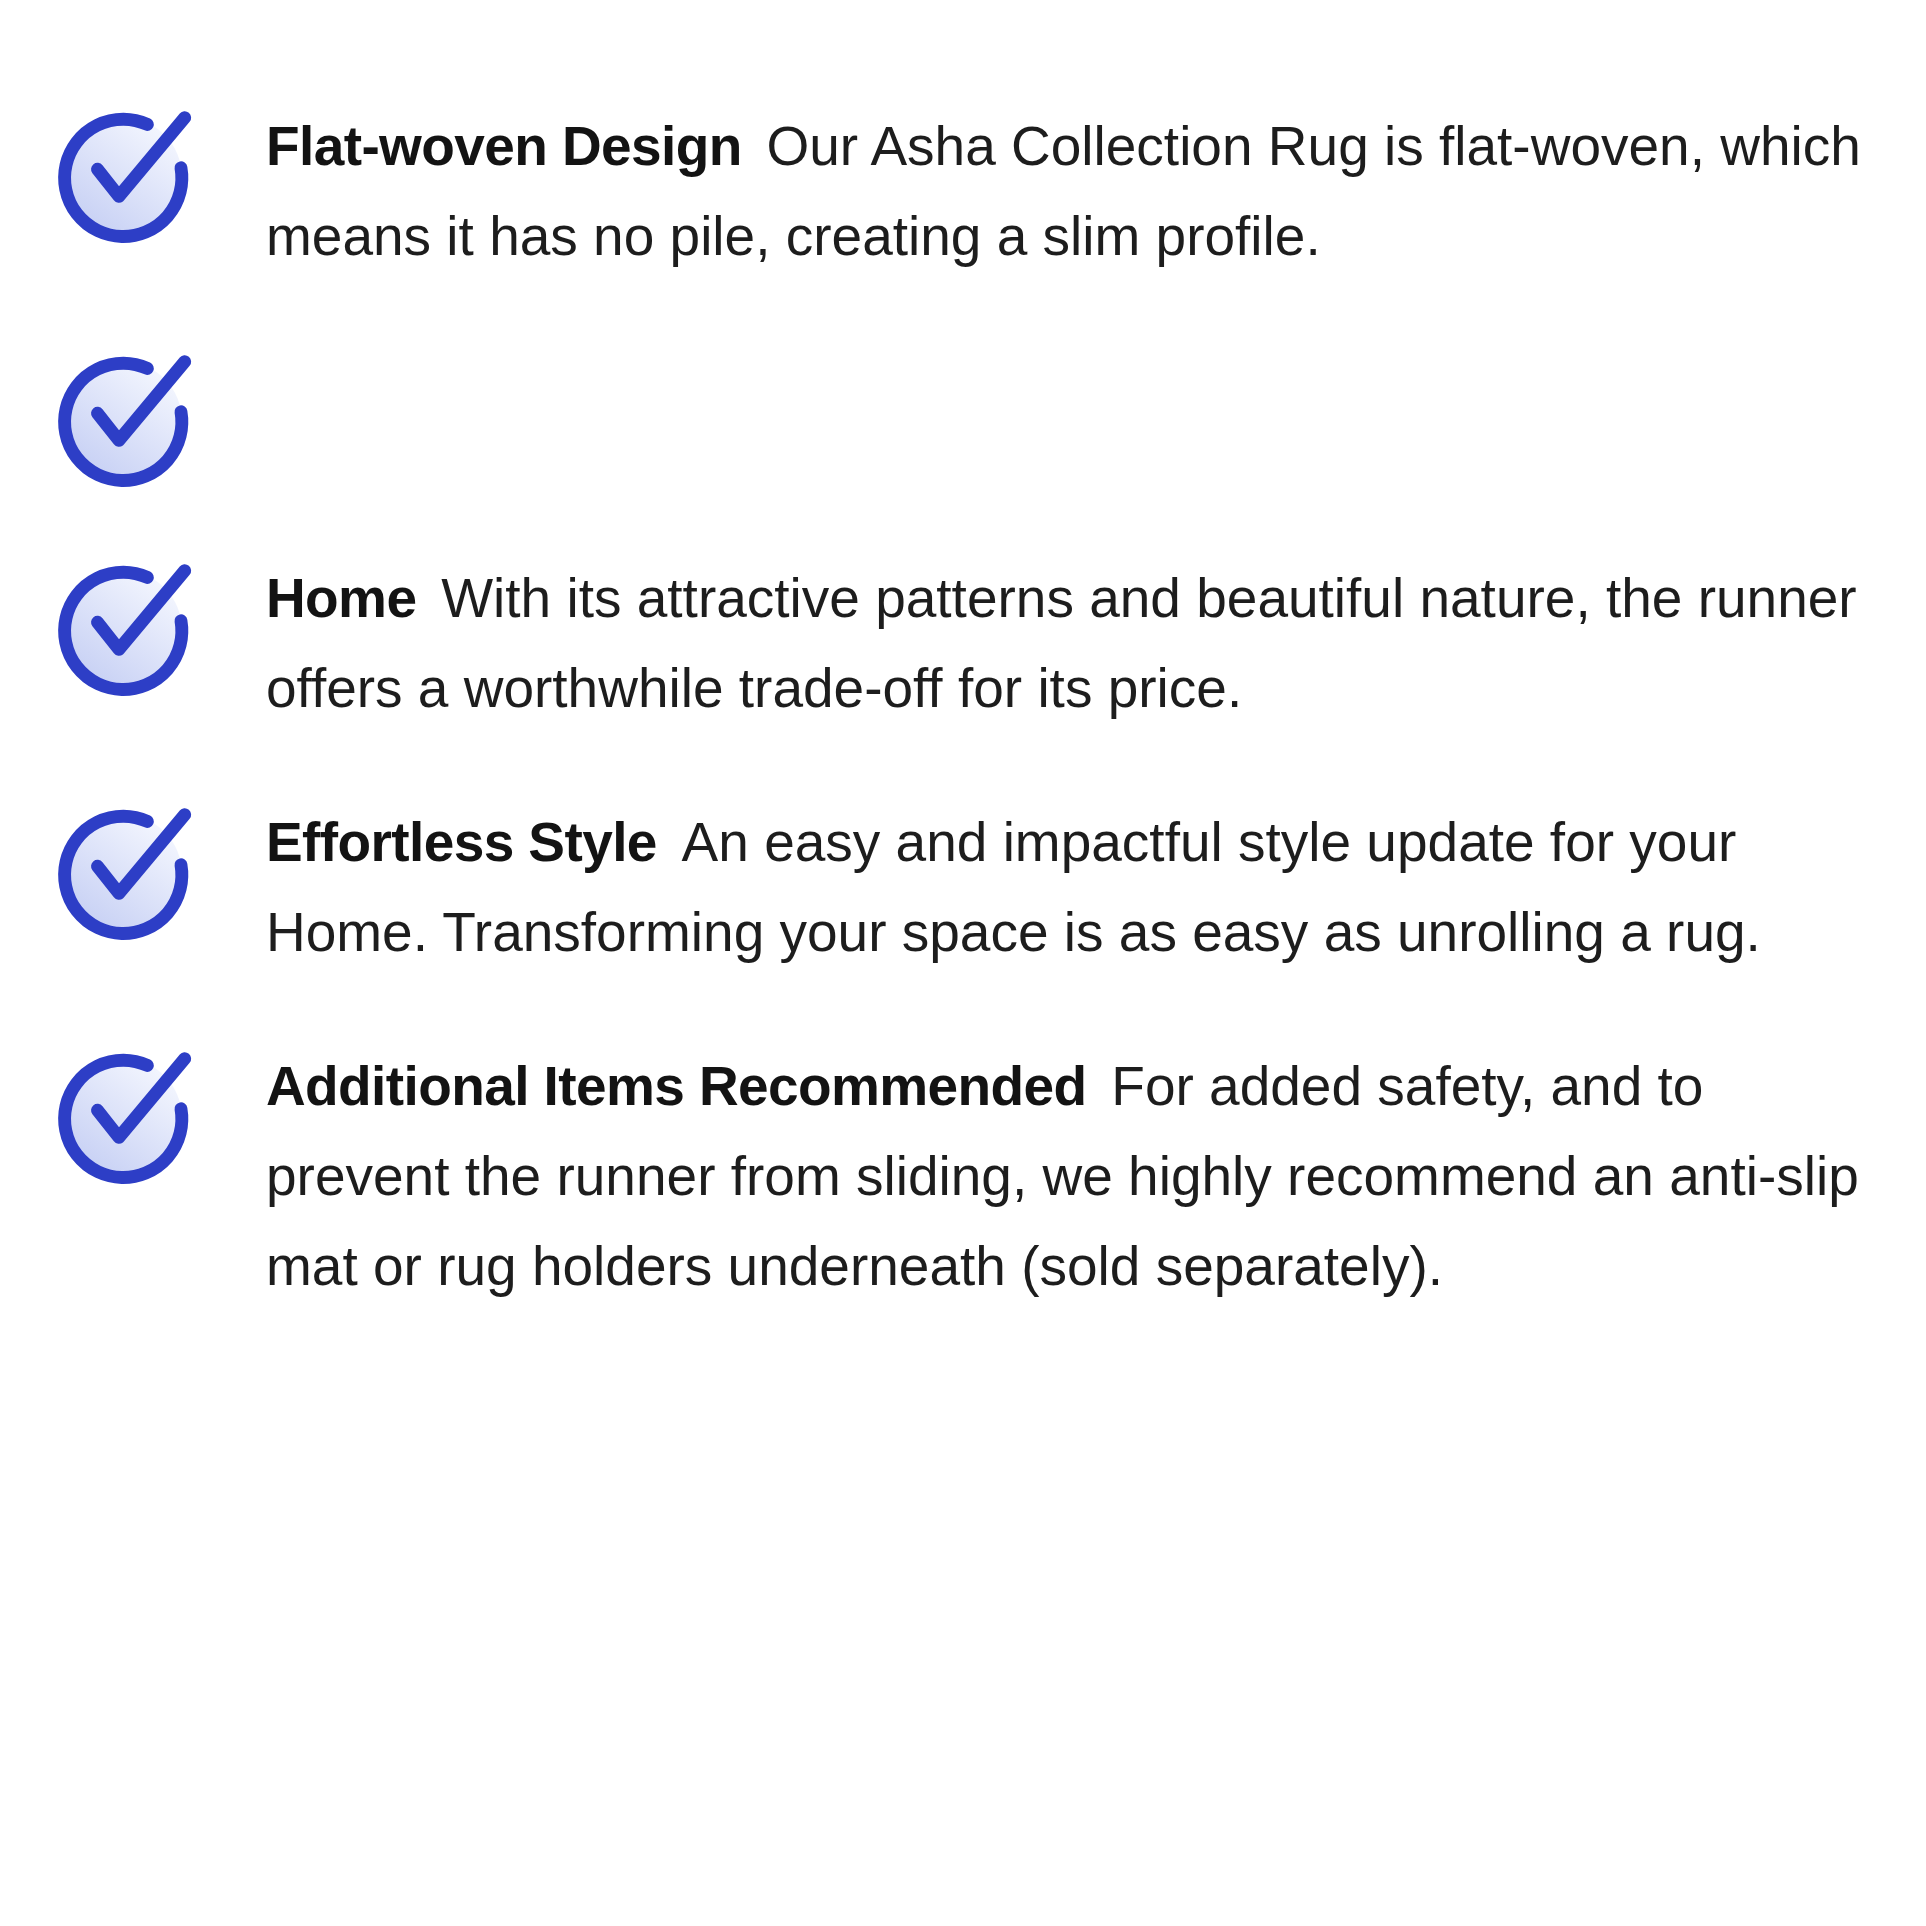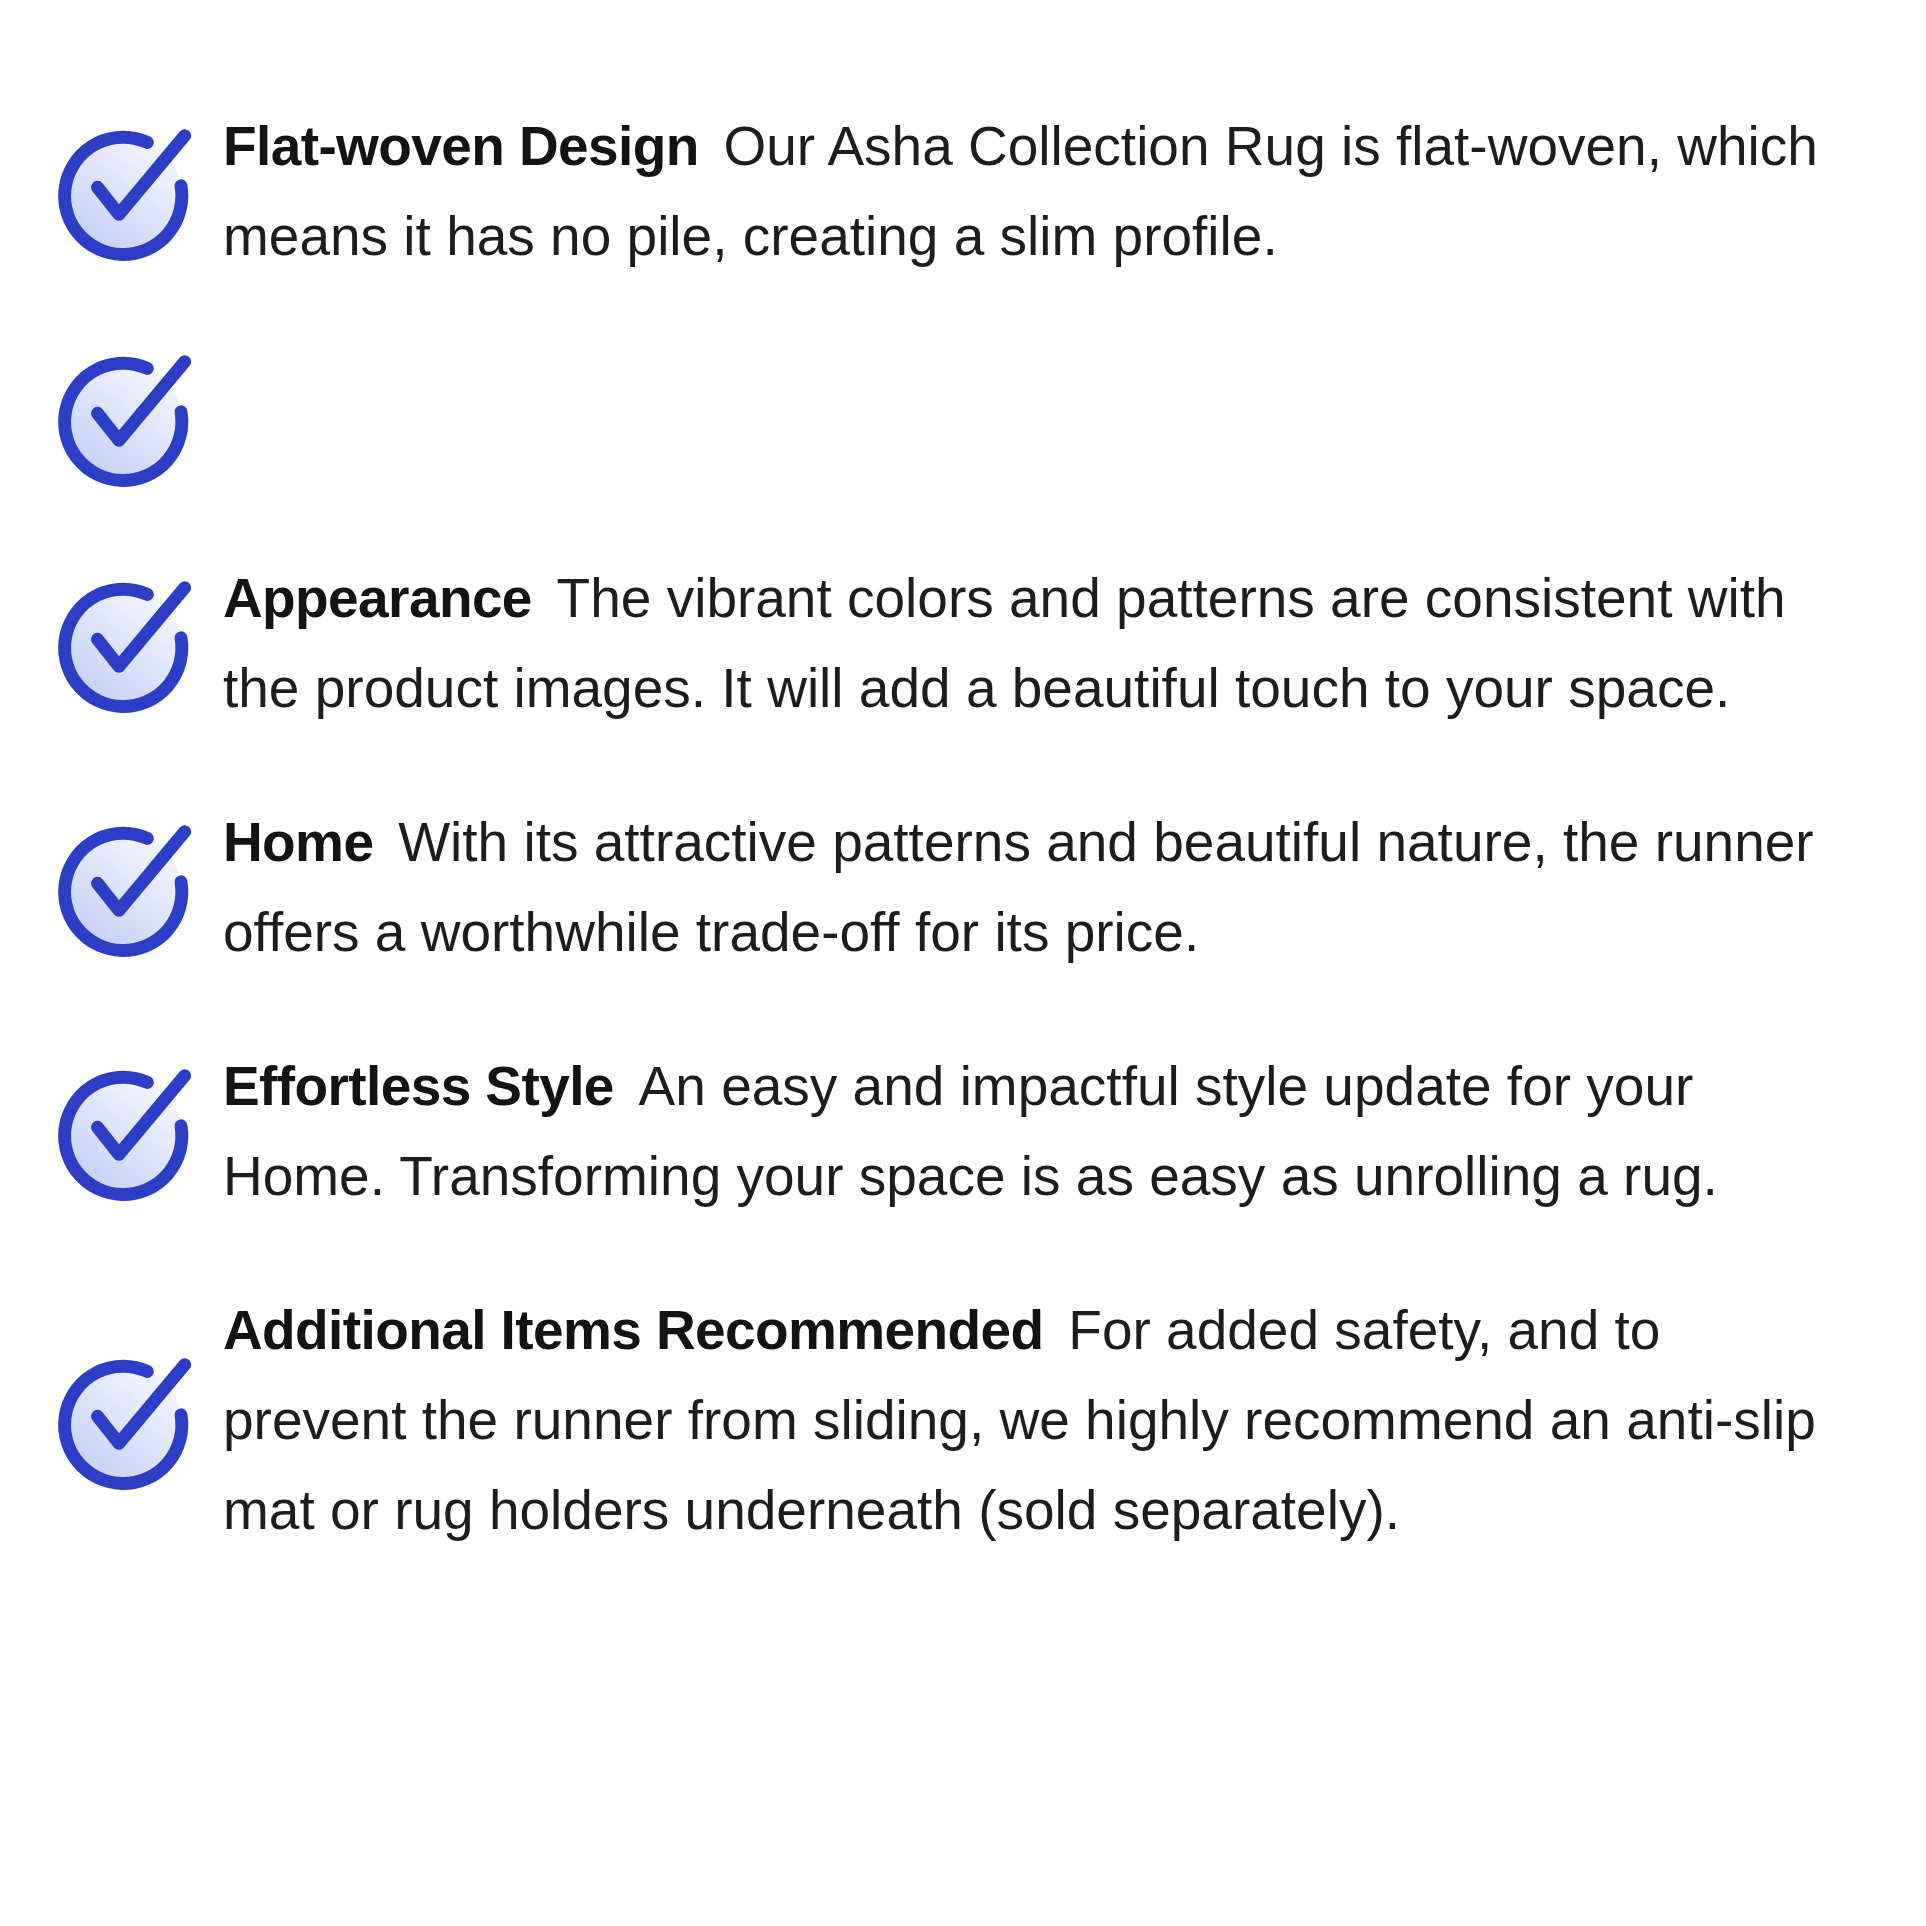--- a/index.html
+++ b/index.html
@@ -17,22 +17,22 @@
     box-sizing: border-box;
     width: 1926px;
     height: 1926px;
     padding: 101px 58px 0 56px;
     display: flex;
     flex-direction: column;
     gap: 64px;
   }
   .feature {
     display: flex;
-    align-items: center;
-    gap: 24px;
+    align-items: flex-start;
+    gap: 67px;
   }
   .icon-box {
     flex: 0 0 143px;
     width: 143px;
     height: 143px;
     margin-top: 1.3px;
   }
   .icon-box svg {
     width: 143px;
     height: 143px;
@@ -90,30 +90,20 @@
     <div class="icon-box">
       <svg viewBox="0 0 100 100">
         <circle cx="47" cy="52" r="41" fill="url(#iconGradient)" stroke="none"></circle>
         <path d="M 63.9 15.7 A 41 41 0 1 0 87.4 46.0" fill="none" stroke="#2D3EC6" stroke-width="9" stroke-linecap="round"></path>
         <path d="M 29 47 L 44 66 L 90 11" fill="none" stroke="#2D3EC6" stroke-width="9" stroke-linecap="round" stroke-linejoin="round"></path>
       </svg>
     </div>
   </div>
 
 
-  <div class="feature">
-    <div class="icon-box">
-      <svg viewBox="0 0 100 100">
-        <circle cx="47" cy="52" r="41" fill="url(#iconGradient)" stroke="none"></circle>
-        <path d="M 63.9 15.7 A 41 41 0 1 0 87.4 46.0" fill="none" stroke="#2D3EC6" stroke-width="9" stroke-linecap="round"></path>
-        <path d="M 29 47 L 44 66 L 90 11" fill="none" stroke="#2D3EC6" stroke-width="9" stroke-linecap="round" stroke-linejoin="round"></path>
-      </svg>
-    </div>
-    <p class="feature-text"><strong class="feature-title">Appearance</strong><span>The vibrant colors and patterns are consistent with the product images. It will add a beautiful touch to your space.</span></p>
-  </div>
 
   <div class="feature">
     <div class="icon-box">
       <svg viewBox="0 0 100 100">
         <circle cx="47" cy="52" r="41" fill="url(#iconGradient)" stroke="none"></circle>
         <path d="M 63.9 15.7 A 41 41 0 1 0 87.4 46.0" fill="none" stroke="#2D3EC6" stroke-width="9" stroke-linecap="round"></path>
         <path d="M 29 47 L 44 66 L 90 11" fill="none" stroke="#2D3EC6" stroke-width="9" stroke-linecap="round" stroke-linejoin="round"></path>
       </svg>
     </div>
     <p class="feature-text"><strong class="feature-title">Home</strong><span>With its attractive patterns and beautiful nature, the runner offers a worthwhile trade-off for its price.</span></p>

